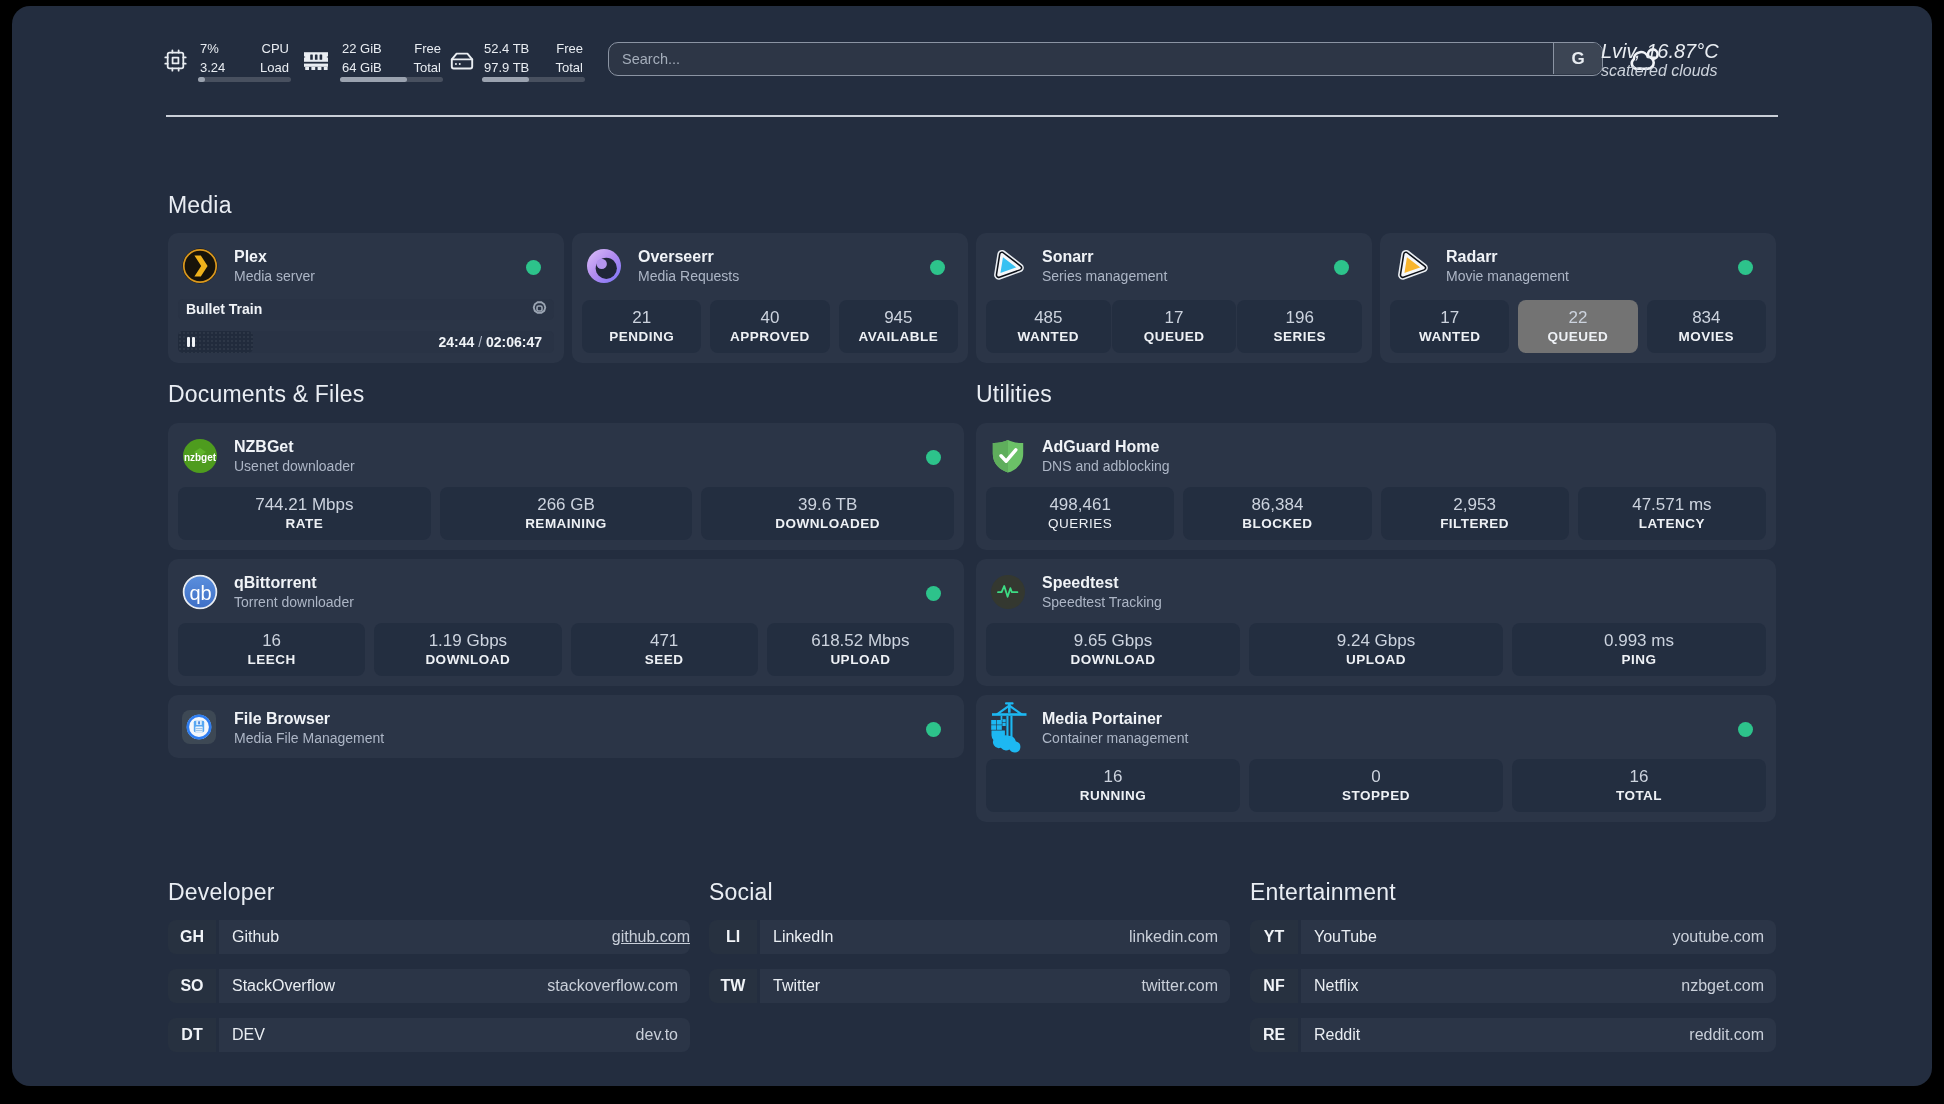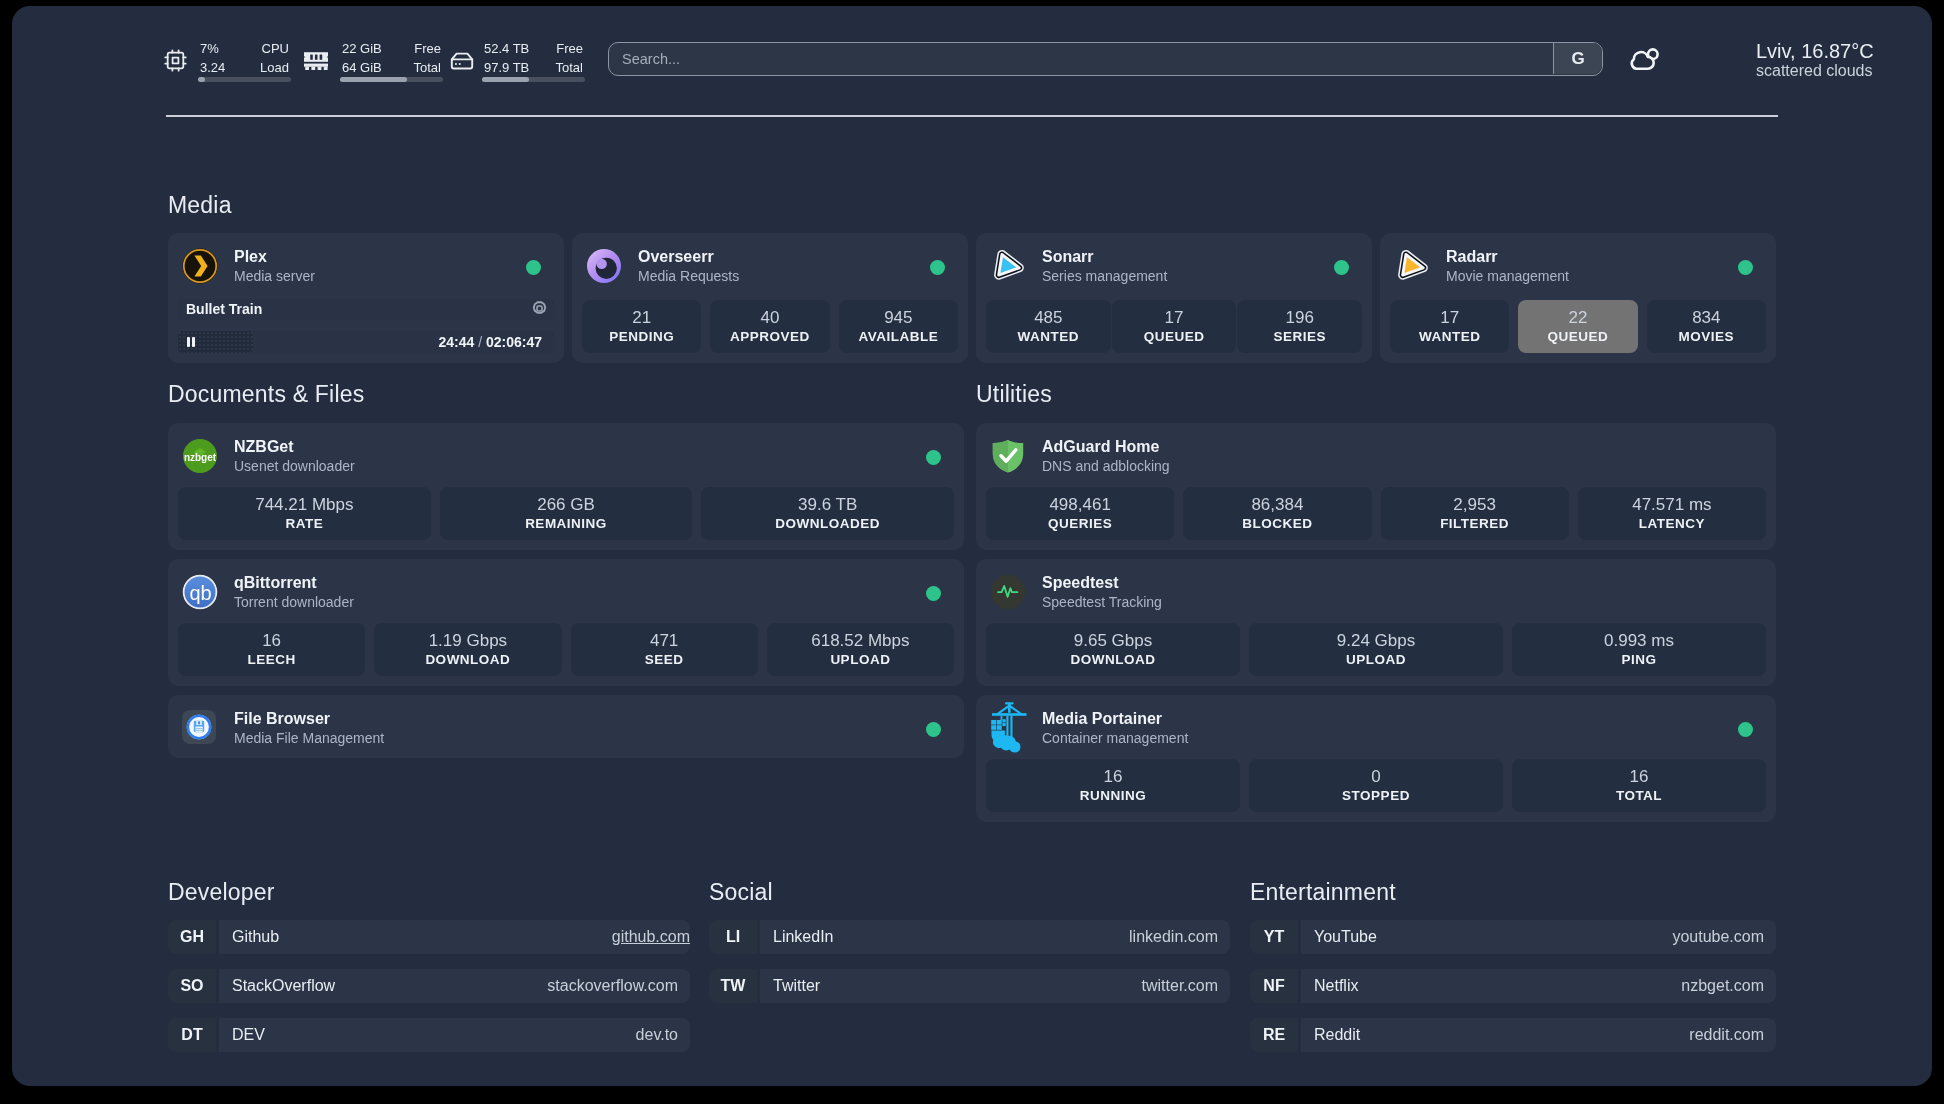--- a/index.html
+++ b/index.html
@@ -71,21 +71,21 @@
 <div style="width:46%;height:5px;border-radius:3px;background:#9aa2af;"></div>
   </div>
 <div style="position:absolute;left:608px;top:42px;width:995px;height:34px;background:#2d3646;border:1.4px solid #8b94a3;border-radius:10px;">
 <div style="position:absolute;left:13px;top:0;line-height:32px;font-size:14.5px;color:#a5aebb;">Search...</div>
 <div style="position:absolute;right:0;top:0;width:49px;height:31.2px;background:#3c4554;border-left:1.4px solid #8b94a3;border-radius:0 8.5px 8.5px 0;text-align:center;line-height:31px;font-size:17px;font-weight:bold;color:#e9edf2;">G</div>
 </div>
 <div style="position:absolute;left:1626px;top:44px;"><svg width="34" height="30" viewBox="0 0 34 30" fill="none" stroke-linecap="round" stroke-linejoin="round">
 <circle cx="26.8" cy="10.2" r="4.8" fill="none" stroke="#f2f4f8" stroke-width="2.6"></circle>
 <path d="M7.8 15.2 a7.2 7.2 0 0 1 14 -2.3 a5.9 5.9 0 0 1 5.9 5.9 a5.9 5.9 0 0 1 -5.9 5.9 H10 a5.4 5.4 0 0 1 -2.2 -9.5z" fill="#232d3f" stroke="#f2f4f8" stroke-width="2.6"></path>
 </svg></div>
-<div style="position:absolute;left:1756px;top:41px;">
+<div style="position:absolute;left:1601px;top:41px;font-style:italic;">
 <div style="font-size:20px;color:#e9edf2;line-height:20px;">Lviv, 16.87°C</div>
 <div style="font-size:16px;color:#ccd2db;line-height:17px;margin-top:1px;">scattered clouds</div>
   </div>
 <div style="position:absolute;left:166px;top:115px;width:1612px;height:2px;background:#c9ced7;"></div>
 <div style="position:absolute;left:168px;top:192px;font-size:23px;font-weight:normal;color:#e9edf3;letter-spacing:0.2px;">Media</div>
 <div style="position:absolute;left:168px;top:233px;width:396px;height:130px;background:#2b3547;border-radius:10px;">
 <div style="position:absolute;left:14px;top:15px;width:36px;height:36px;"><svg width="36" height="36" viewBox="0 0 36 36">
 <circle cx="18" cy="18" r="17.4" fill="#17130a"></circle>
 <circle cx="18" cy="18" r="16.2" fill="none" stroke="#d9981f" stroke-width="1.7"></circle>
 <path d="M12.4 7.6h6.4l6.8 10.4-6.8 10.4h-6.4l6.8-10.4z" fill="#efb21b"></path>
@@ -275,21 +275,21 @@
 <div style="position:absolute;left:14px;top:15px;width:36px;height:36px;"><svg width="36" height="36" viewBox="0 0 36 36">
 <path d="M18 2 C 13.6 4.2 7.8 5.2 2.8 5 V 15.8 C 2.8 25.6 9.6 31.8 18 34.6 C 26.4 31.8 33.2 25.6 33.2 15.8 V 5 C 28.2 5.2 22.4 4.2 18 2 Z" fill="#6bc167"></path>
 <path d="M18 2 C 13.6 4.2 7.8 5.2 2.8 5 V 15.8 C 2.8 25.6 9.6 31.8 18 34.6 Z" fill="#5fae5c"></path>
 <path d="M11 17.8 L 16.2 23.2 L 25.8 11.8" fill="none" stroke="#ffffff" stroke-width="3.4" stroke-linecap="round" stroke-linejoin="round"></path>
 </svg></div>
 <div style="position:absolute;left:66px;top:14px;line-height:20px;font-size:16px;font-weight:bold;color:#f0f3f7;">AdGuard Home</div>
 <div style="position:absolute;left:66px;top:34px;line-height:19px;font-size:14px;color:#adb6c6;">DNS and adblocking</div>
 <div style="position:absolute;left:10px;right:10px;bottom:10px;height:53px;display:flex;gap:9px;">
       <div style="flex:1;background:#232e40;border-radius:8px;text-align:center;padding-top:7px;">
 <div style="font-size:17px;color:#ccd3de;line-height:21px;">498,461</div>
-<div style="font-size:13.5px;font-weight:bold;color:#eef1f5;letter-spacing:0.5px;line-height:18px;">QUERIES</div>
+<div style="font-size:13.5px;font-weight:normal;color:#eef1f5;letter-spacing:0.5px;line-height:18px;">QUERIES</div>
       </div>
       <div style="flex:1;background:#232e40;border-radius:8px;text-align:center;padding-top:7px;">
 <div style="font-size:17px;color:#ccd3de;line-height:21px;">86,384</div>
 <div style="font-size:13.5px;font-weight:bold;color:#eef1f5;letter-spacing:0.5px;line-height:18px;">BLOCKED</div>
       </div>
       <div style="flex:1;background:#232e40;border-radius:8px;text-align:center;padding-top:7px;">
 <div style="font-size:17px;color:#ccd3de;line-height:21px;">2,953</div>
 <div style="font-size:13.5px;font-weight:bold;color:#eef1f5;letter-spacing:0.5px;line-height:18px;">FILTERED</div>
       </div>
       <div style="flex:1;background:#232e40;border-radius:8px;text-align:center;padding-top:7px;">

